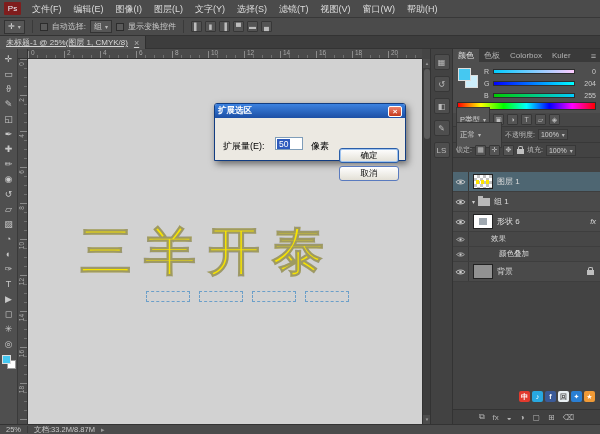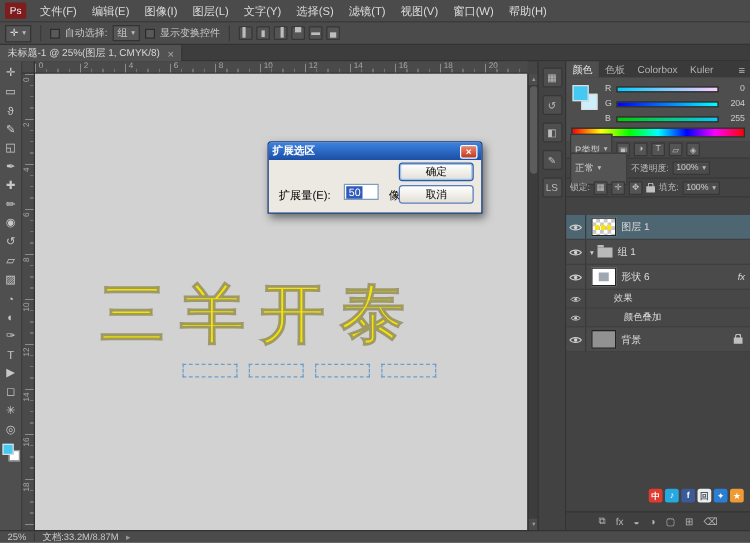--- a/index.html
+++ b/index.html
@@ -27,21 +27,21 @@
   .dd::after { content:"▾"; font-size:6px; margin-left:3px; color:#bbb; }
   .opt-tool { height:14px; background:#565656; border:1px solid #333; padding:0 3px;
     display:flex; align-items:center; color:#ddd; }
   .ic-row { display:flex; gap:3px; align-items:center; }
   .mini-ic { width:11px; height:11px; background:#545454; border:1px solid #373737; color:#bdbdbd;
     font-size:7px; display:flex; align-items:center; justify-content:center; border-radius:1px; }
   
   .tabbar { position:absolute; left:0; top:36px; width:600px; height:13px; background:#3d3d3d;
     border-bottom:1px solid #333; }
   .doc-tab { position:absolute; left:0; top:0; height:13px; background:#525252; border-right:1px solid #2f2f2f;
-    display:flex; align-items:center; gap:6px; padding:0 6px; font-size:8px; color:#d6d6d6; }
+    display:flex; align-items:center; gap:6px; padding:0 6px; font-size:8px; color:#d6d6d6;text-decoration:underline; }
   .tab-close { color:#aaa; font-size:9px; }
   
   .toolbar { position:absolute; left:0; top:49px; width:18px; height:375px; background:#4f4f4f;
     border-right:1px solid #3a3a3a; display:flex; flex-direction:column; align-items:center; padding-top:2px; }
   .tool { width:16px; height:15px; display:flex; align-items:center; justify-content:center;
     font-size:9px; color:#c8c8c8; }
   .tb-swatches { position:relative; width:14px; height:15px; margin-top:4px; }
   .tb-fg { position:absolute; left:0; top:0; width:9px; height:9px; background:#45c8f1; border:1px solid #ddd; z-index:2; }
   .tb-bg { position:absolute; left:5px; top:5px; width:9px; height:9px; background:#ffffff; border:1px solid #999; }
   
@@ -142,35 +142,35 @@
   .fxbadge { font-size:7.5px; font-style:italic; color:#d8d8d8; margin:0 4px; }
   .rowlock { margin-right:6px; }
   .watermarks { position:absolute; right:5px; bottom:22px; display:flex; gap:2px; }
   .wm { width:11px; height:11px; border-radius:2px; font-size:7px; display:flex;
     align-items:center; justify-content:center; font-weight:bold; }
   .lp-bottom { position:absolute; left:0; right:0; bottom:0; height:15px; background:#404040;
     border-top:1px solid #333; display:flex; align-items:center; justify-content:center; gap:8px;
     font-size:8px; color:#b5b5b5; }
   .lb-ic { font-size:8px; font-style:normal; }
   
-  .dialog { position:absolute; left:214px; top:113px; width:172px; height:58px; background:#ece9e2;
+  .dialog { position:absolute; left:214px; top:103px; width:192px; height:58px; background:#ece9e2;
     border:1px solid #123d82; border-radius:3px 3px 0 0; box-shadow:2px 3px 7px rgba(0,0,0,.5); z-index:20; }
   .dlg-title { height:14px; background:linear-gradient(180deg,#3c82e0,#1c4fa5); border-radius:2px 2px 0 0;
     display:flex; align-items:center; color:#fff; font-size:8.5px; font-weight:bold; padding:0 3px; }
   .dlg-close { margin-left:auto; width:14px; height:11px; background:linear-gradient(180deg,#f0836c,#c33a1d);
     border:1px solid #fff; border-radius:2px; color:#fff; font-size:8px; line-height:9px; text-align:center; }
   .dlg-body { position:relative; height:44px; font-size:9px; color:#000; }
   .dlg-label { position:absolute; left:8px; top:22px; }
   .dlg-input { position:absolute; left:60px; top:19px; width:28px; height:13px; background:#fff;
     border:1px solid #7f9db9; display:flex; align-items:center; padding-left:1px; }
   .sel-text { background:#2e5bbd; color:#fff; font-size:8.5px; padding:0 2px; }
   .dlg-unit { position:absolute; left:96px; top:22px; }
   .dlg-btn { position:absolute; right:6px; width:60px; height:15px;
     background:linear-gradient(180deg,#ffffff,#e3e0d6); border:1px solid #5a7bbf; border-radius:3px;
-    font-size:8.5px; color:#000; font-family:inherit; }
+    font-size:8.5px; color:#000; font-family:inherit;margin-top:28px; }
   .dlg-btn.ok { top:2px; box-shadow:0 0 0 1px #9ec3ef inset; border-color:#2b5ea8; }
   .dlg-btn.cancel { top:20px; }
   
   .statusbar { position:absolute; left:0; top:424px; width:600px; height:10px; background:#4b4b4b;
     border-top:1px solid #333; display:flex; align-items:center; gap:6px; padding-left:6px;
     font-size:7.5px; color:#c9c9c9; }
   .st-sep { width:1px; height:7px; background:#3a3a3a; }
   .st-arrow::after { content:"▸"; color:#999; font-size:7px; }
 </style>
 </head>

